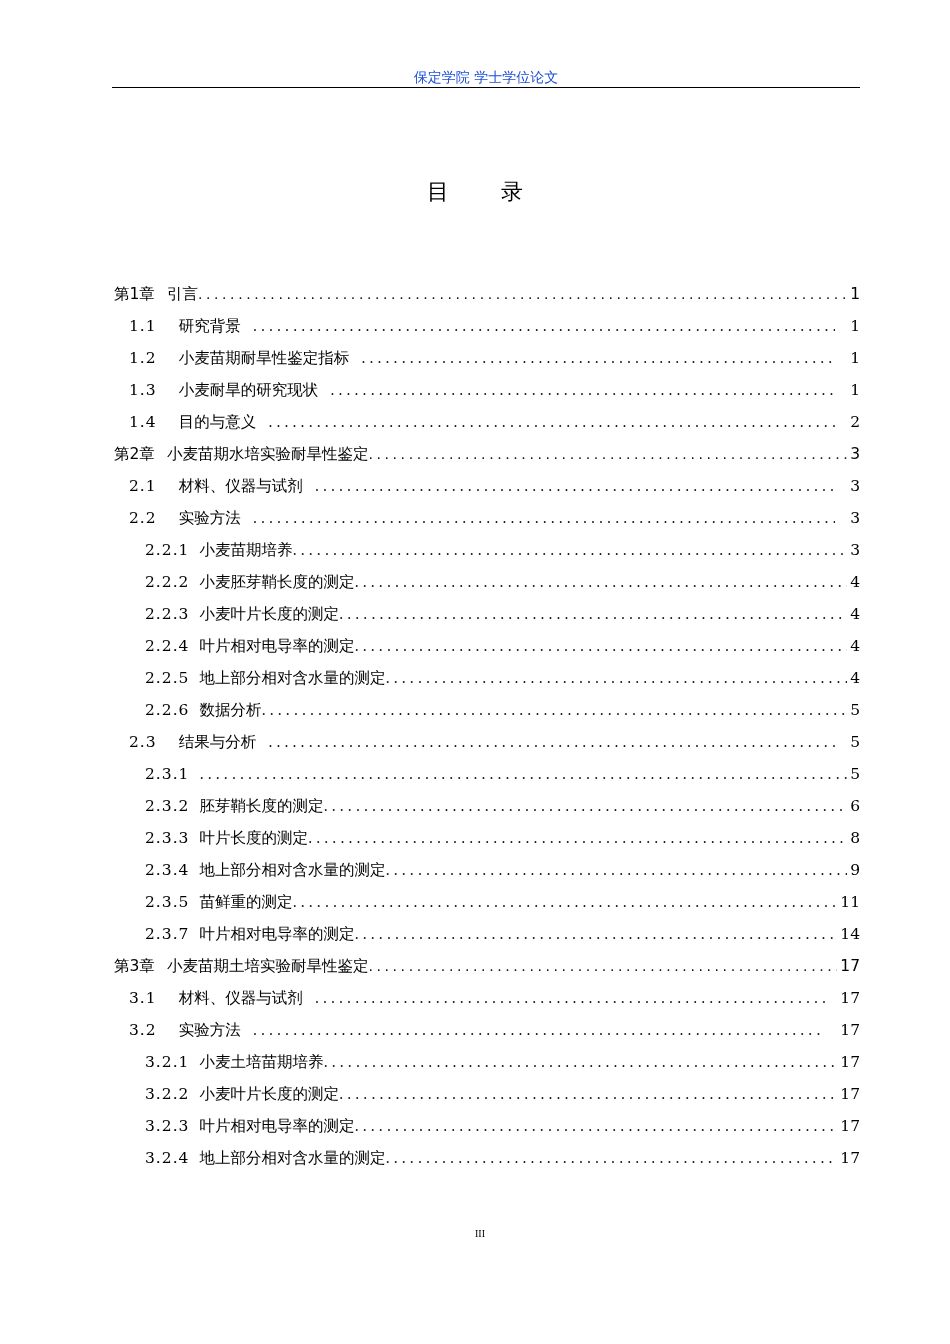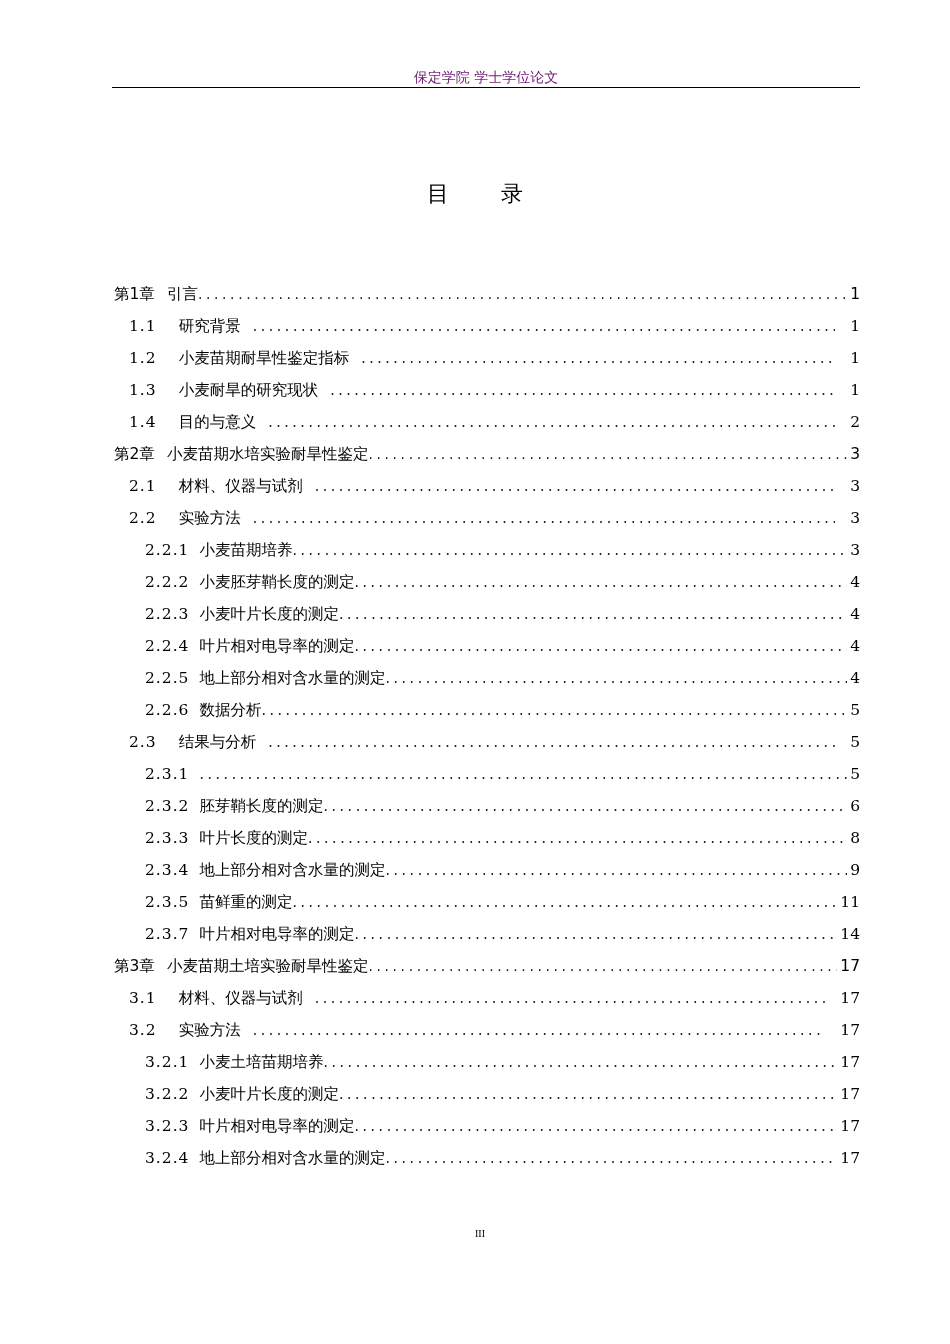--- a/index.html
+++ b/index.html
@@ -16,21 +16,21 @@
       font-family: "DejaVu Serif", "Liberation Serif", serif;
     }
     .header {
       position: absolute;
       left: 112px;
       top: 68px;
       width: 748px;
       text-align: center;
       font-size: 14px;
       line-height: 18px;
-      color: #701a75;
+      color: #1d4ed8;
       font-family: "DejaVu Serif", serif;
     }
     .header-rule {
       position: absolute;
       left: 112px;
       top: 87px;
       width: 748px;
       height: 0;
       border-top: 1.3px solid #000;
     }
@@ -38,21 +38,21 @@
       position: absolute;
       left: 0;
       top: 178px;
       width: 950px;
       text-align: center;
       font-size: 22px;
       line-height: 32px;
       letter-spacing: 52px;
       padding-left: 52px;
       box-sizing: border-box;
-      font-family: Liberation Sans, sans-serif;
+      font-family: Liberation Mono, monospace;
     }
     .toc {
       position: absolute;
       left: 114px;
       top: 280px;
       width: 746px;
     }
     .toc-row {
       display: flex;
       align-items: baseline;

